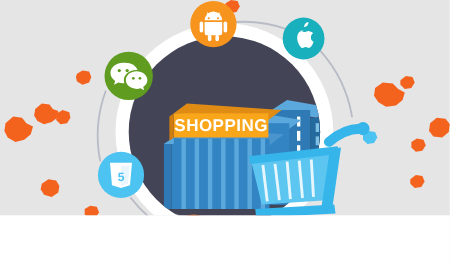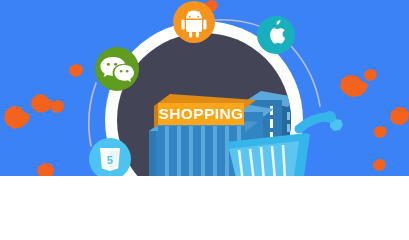--- a/index.html
+++ b/index.html
@@ -6,23 +6,23 @@
     margin: 0;
     padding: 0;
     background: #ffffff;
   }
   body {
     font-family: "Liberation Sans", sans-serif;
   }
   #stage {
     position: relative;
     width: 409px;
-    height: 176px;
+    height: 196px;
     overflow: hidden;
-    background: #3b82f6;
+    background: #e5e5e5;
   }
   #stage svg {
     display: block;
   }
   .sign-text {
     font-family: "Liberation Sans", sans-serif;
     font-weight: bold;
     font-size: 15.5px;
     letter-spacing: 0.4px;
     fill: #ffffff;

